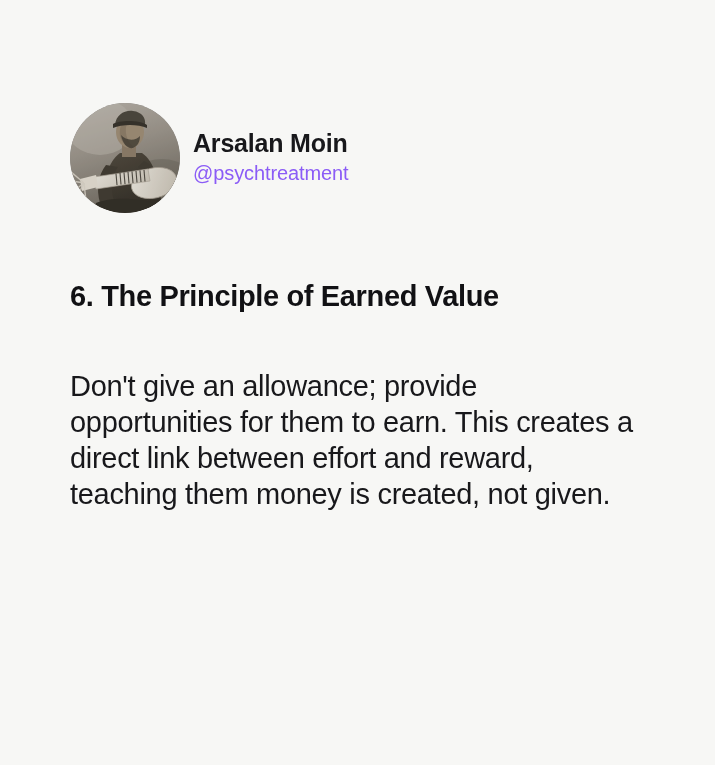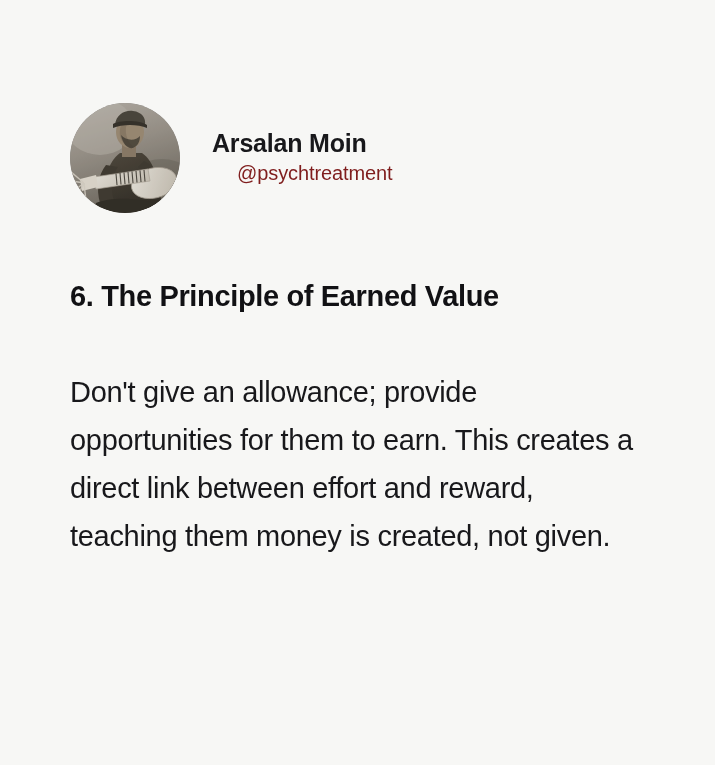--- a/index.html
+++ b/index.html
@@ -23,21 +23,21 @@
     box-sizing: border-box;
   }
 
   
   .author-row {
     position: absolute;
     left: 70px;
     top: 103px;
     display: flex;
     align-items: center;
-    gap: 32px;
+    gap: 13px;
   }
 
   .avatar {
     width: 110px;
     height: 110px;
     border-radius: 50%;
     overflow: hidden;
     flex: 0 0 auto;
     background: #8d8a86;
     position: relative;
@@ -61,25 +61,24 @@
     font-weight: bold;
     color: #18181b;
     letter-spacing: -0.2px;
     line-height: 1.15;
     white-space: nowrap;
   }
 
   .author-handle {
     font-size: 20px;
     font-weight: normal;
-    color: #7f1d1d;
+    color: #8b5cf6;
     letter-spacing: -0.1px;
     line-height: 1.15;
     white-space: nowrap;
-    margin-left: 25px;
   }
 
   
   .heading {
     position: absolute;
     left: 70px;
     top: 270px;
     width: 600px;
     font-size: 29px;
     font-weight: bold;
@@ -92,21 +91,21 @@
   
   .body-text {
     position: absolute;
     left: 70px;
     top: 368px;
     width: 575px;
     font-size: 29px;
     font-weight: normal;
     color: #18181b;
     letter-spacing: -0.3px;
-    line-height: 48px;
+    line-height: 36px;
   }
 </style>
 </head>
 <body>
 
 <div class="card">
 
   <div class="author-row">
 
     <div class="avatar">

